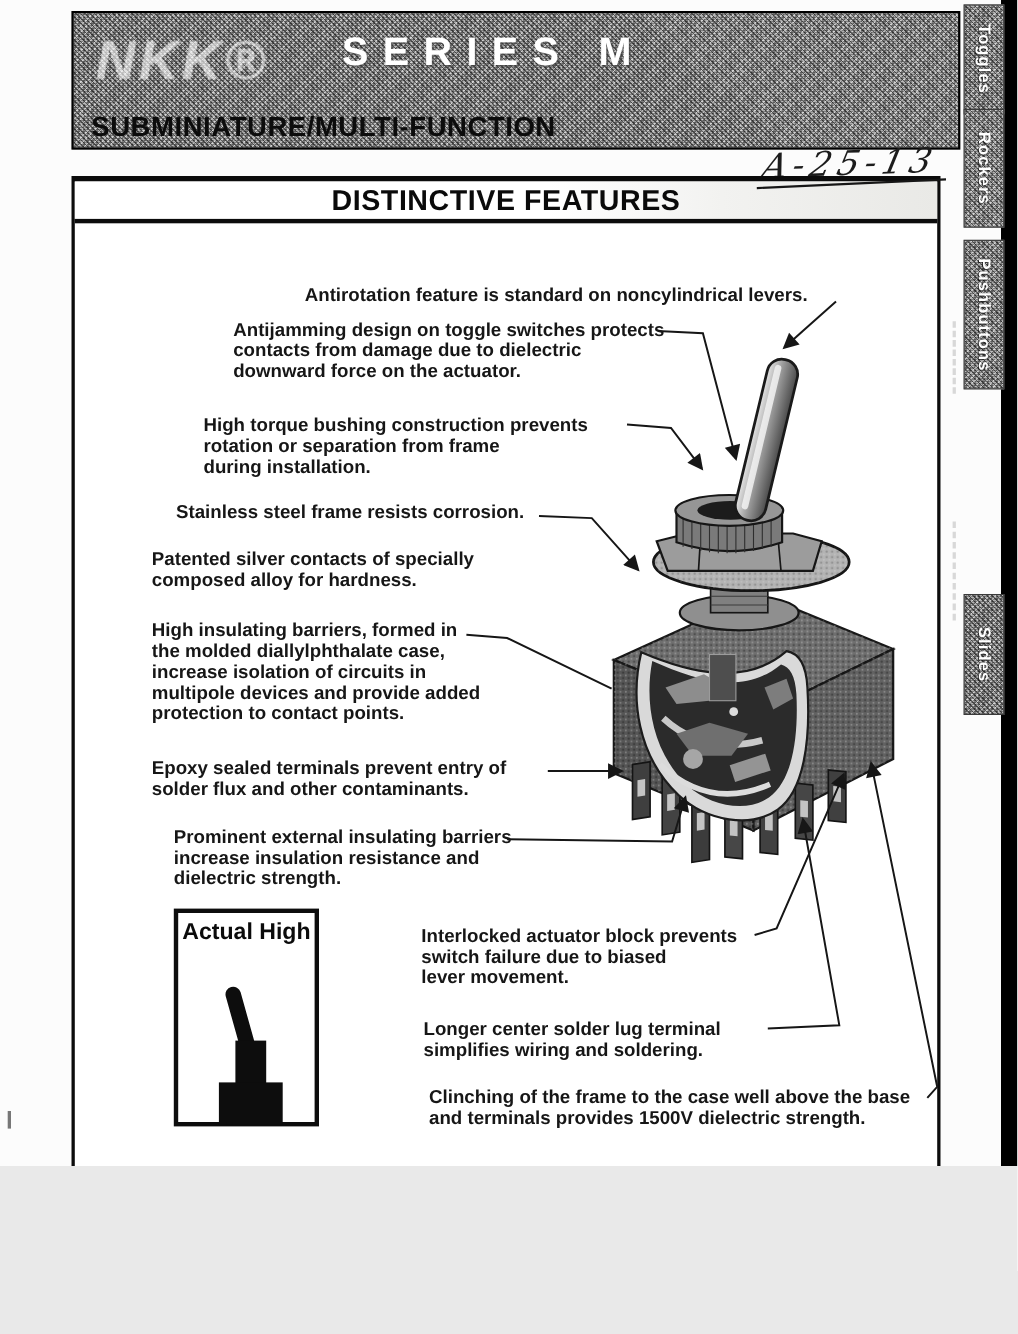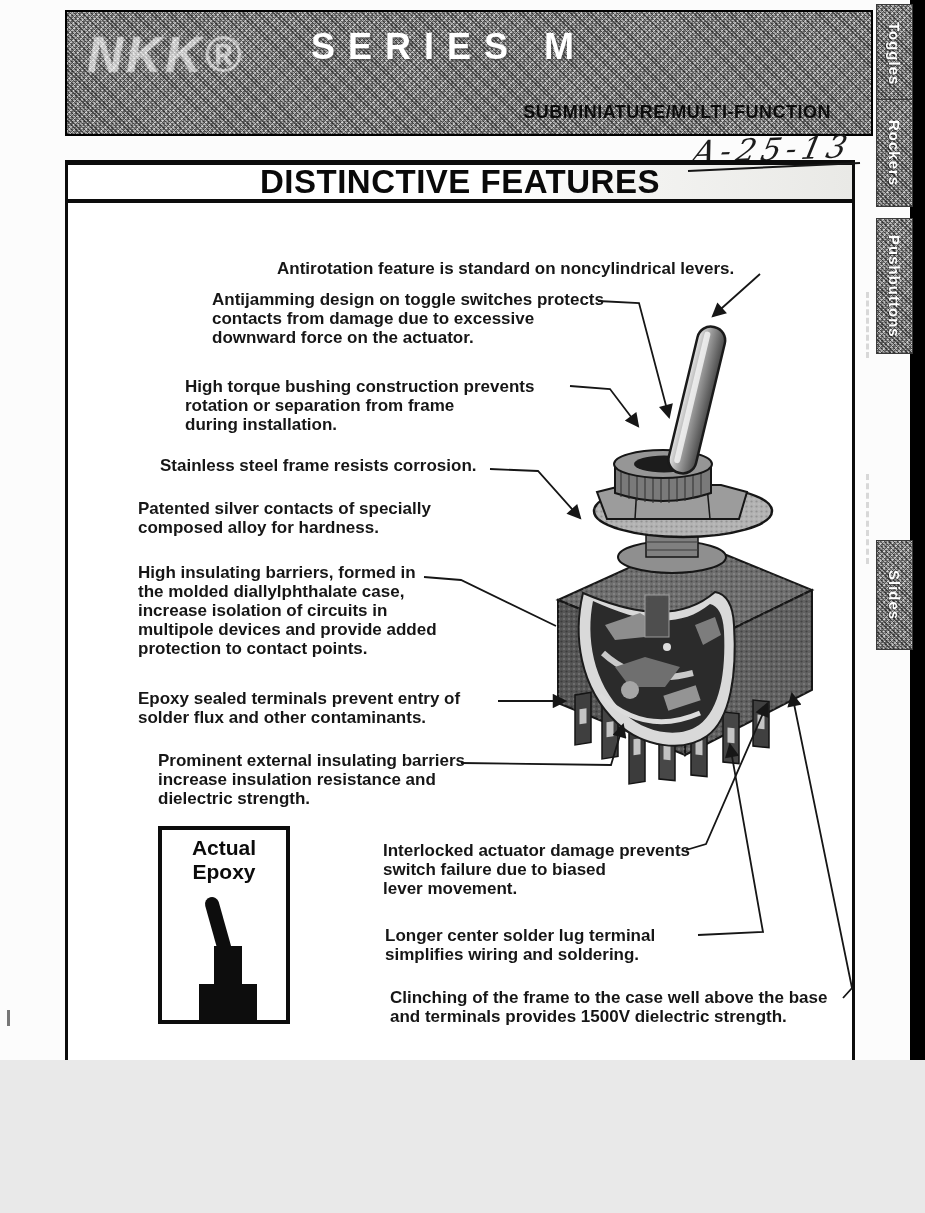--- a/index.html
+++ b/index.html
@@ -10,37 +10,37 @@
     background-image:
       repeating-linear-gradient(45deg, rgba(15,15,15,.55) 0 1px, transparent 1px 3px),
       repeating-linear-gradient(135deg, rgba(250,250,250,.5) 0 1px, transparent 1px 4px),
       repeating-linear-gradient(0deg, rgba(0,0,0,.28) 0 1px, transparent 1px 2px),
       repeating-linear-gradient(90deg, rgba(40,40,40,.3) 0 2px, rgba(210,210,210,.25) 2px 4px);}
   .banner{position:absolute;left:65px;top:10px;width:808px;height:126px;border:2px solid #000;box-sizing:border-box;}
   .banner-brand{position:absolute;left:20px;top:14px;font-size:50px;font-weight:bold;font-style:italic;
     color:rgba(255,255,255,.45);letter-spacing:3px;text-shadow:0 0 3px rgba(255,255,255,.35);}
   .banner-title{position:absolute;left:0;right:40px;top:14px;text-align:center;font-size:36px;font-weight:bold;
     color:#fff;letter-spacing:13px;text-shadow:2px 2px 0 rgba(70,70,70,.55);}
-  .banner-sub{position:absolute;left:0;right:40px;top:90px;text-align:right;font-size:18px;font-weight:bold;
-    color:#0c0c0c;letter-spacing:.5px;}
+  .banner-sub{position:absolute;left:0;right:40px;top:90px;text-align:left;font-size:25px;font-weight:bold;
+    color:#0c0c0c;letter-spacing:.5px;padding-left:16px;}
   .edge-strip{position:absolute;left:910px;top:0;width:15px;height:1123px;background:#000;}
   .tab{position:absolute;left:876px;width:37px;border:1px solid #3a3a3a;box-sizing:border-box;
     display:flex;align-items:center;justify-content:center;writing-mode:vertical-rl;
     color:#fff;font-weight:bold;font-size:15px;letter-spacing:1px;text-shadow:1px 1px 1px rgba(0,0,0,.6);}
   .tab-toggles{top:4px;height:100px;}
   .tab-rockers{top:99px;height:108px;}
   .tab-pushbuttons{top:218px;height:136px;}
   .tab-slides{top:540px;height:110px;}
   .handnote{position:absolute;left:694px;top:131px;font-family:"DejaVu Serif",serif;font-style:italic;
     font-size:31px;color:#1c1c1c;letter-spacing:5px;transform:skewX(-14deg) rotate(-2deg);}
   .main-box{position:absolute;left:65px;top:160px;width:790px;height:910px;box-sizing:border-box;
     border:3px solid #0c0c0c;border-top-width:5px;background:#fff;}
   .section-head{position:absolute;left:0;top:0;width:100%;height:38px;border-bottom:4px solid #0c0c0c;
     box-sizing:border-box;display:flex;align-items:center;justify-content:center;
-    font-size:33px;font-weight:bold;letter-spacing:.5px;color:#0a0a0a;
+    font-size:26px;font-weight:bold;letter-spacing:.5px;color:#0a0a0a;
     background:linear-gradient(90deg,#fff 0 55%, #f2f2f0 75%, #e9e9e6 100%);text-align:right;}
   .feat{position:absolute;font-size:17px;line-height:19px;font-weight:600;color:#161616;
     white-space:pre-line;z-index:4;}
   .f1{left:277px;top:247px;margin-top:12px;}
   .f2{left:212px;top:290px;}
   .f3{left:185px;top:377px;}
   .f4{left:160px;top:456px;}
   .f5{left:138px;top:499px;}
   .f6{left:138px;top:563px;}
   .f7{left:138px;top:689px;}
@@ -85,48 +85,48 @@
   <div class="ghost g2"></div>
 
   <div class="handnote">A-25-13</div>
 
   <div class="main-box">
     <div class="section-head">DISTINCTIVE FEATURES</div>
   </div>
 
   <div class="feat f1">Antirotation feature is standard on noncylindrical levers.</div>
   <div class="feat f2">Antijamming design on toggle switches protects
-contacts from damage due to excessive
+contacts from damage due to dielectric
 downward force on the actuator.</div>
   <div class="feat f3">High torque bushing construction prevents
 rotation or separation from frame
 during installation.</div>
   <div class="feat f4">Stainless steel frame resists corrosion.</div>
   <div class="feat f5">Patented silver contacts of specially
 composed alloy for hardness.</div>
   <div class="feat f6">High insulating barriers, formed in
 the molded diallylphthalate case,
 increase isolation of circuits in
 multipole devices and provide added
 protection to contact points.</div>
   <div class="feat f7">Epoxy sealed terminals prevent entry of
 solder flux and other contaminants.</div>
   <div class="feat f8">Prominent external insulating barriers
 increase insulation resistance and
 dielectric strength.</div>
-  <div class="feat f9">Interlocked actuator damage prevents
+  <div class="feat f9">Interlocked actuator block prevents
 switch failure due to biased
 lever movement.</div>
   <div class="feat f10">Longer center solder lug terminal
 simplifies wiring and soldering.</div>
   <div class="feat f11">Clinching of the frame to the case well above the base
 and terminals provides 1500V dielectric strength.</div>
 
   <div class="actual-box">
-    <div class="actual-label">Actual Epoxy</div>
+    <div class="actual-label">Actual High</div>
     <svg width="124" height="160" viewBox="0 0 124 160" style="position:absolute;left:0;top:32px;">
       <line x1="50" y1="42" x2="64" y2="92" stroke="#0d0d0d" stroke-width="14" stroke-linecap="round"></line>
       <rect x="52" y="84" width="28" height="46" fill="#0d0d0d"></rect>
       <rect x="37" y="122" width="58" height="42" fill="#0d0d0d"></rect>
       <rect x="44" y="160" width="5" height="0" fill="#0d0d0d"></rect>
       <rect x="44" y="158" width="5" height="2" fill="#0d0d0d"></rect>
       <rect x="44" y="140" width="0" height="0" fill="#0d0d0d"></rect>
       <rect x="45" y="160" width="0" height="0" fill="#0d0d0d"></rect>
       <rect x="45" y="136" width="0" height="0" fill="#0d0d0d"></rect>
       <rect x="44" y="136" width="0" height="0" fill="#0d0d0d"></rect>

